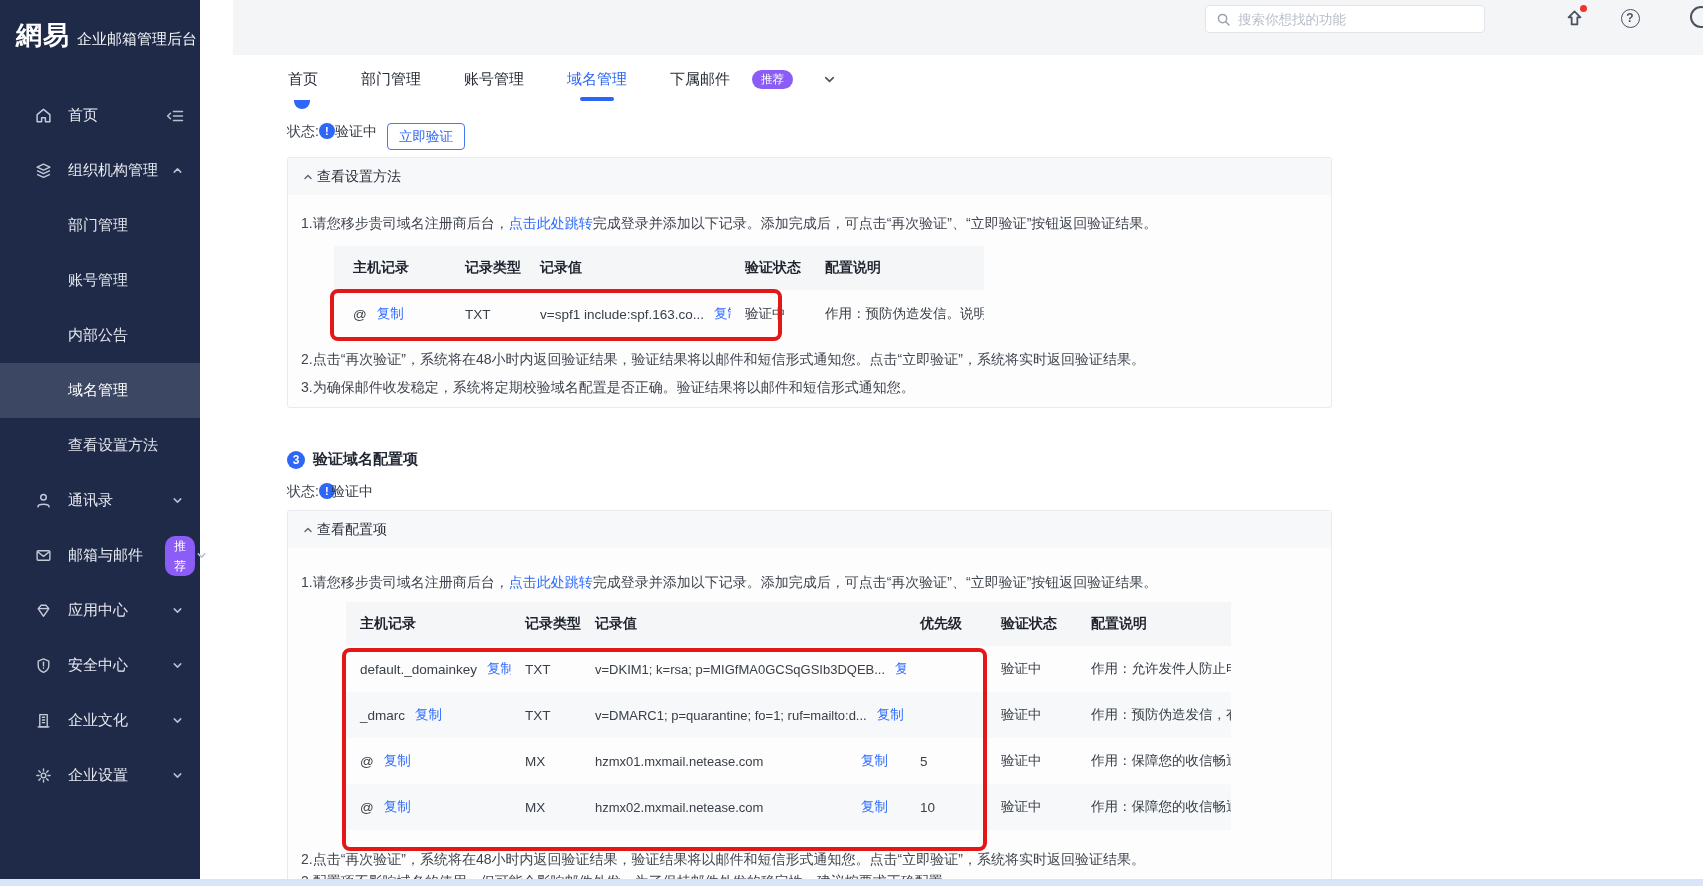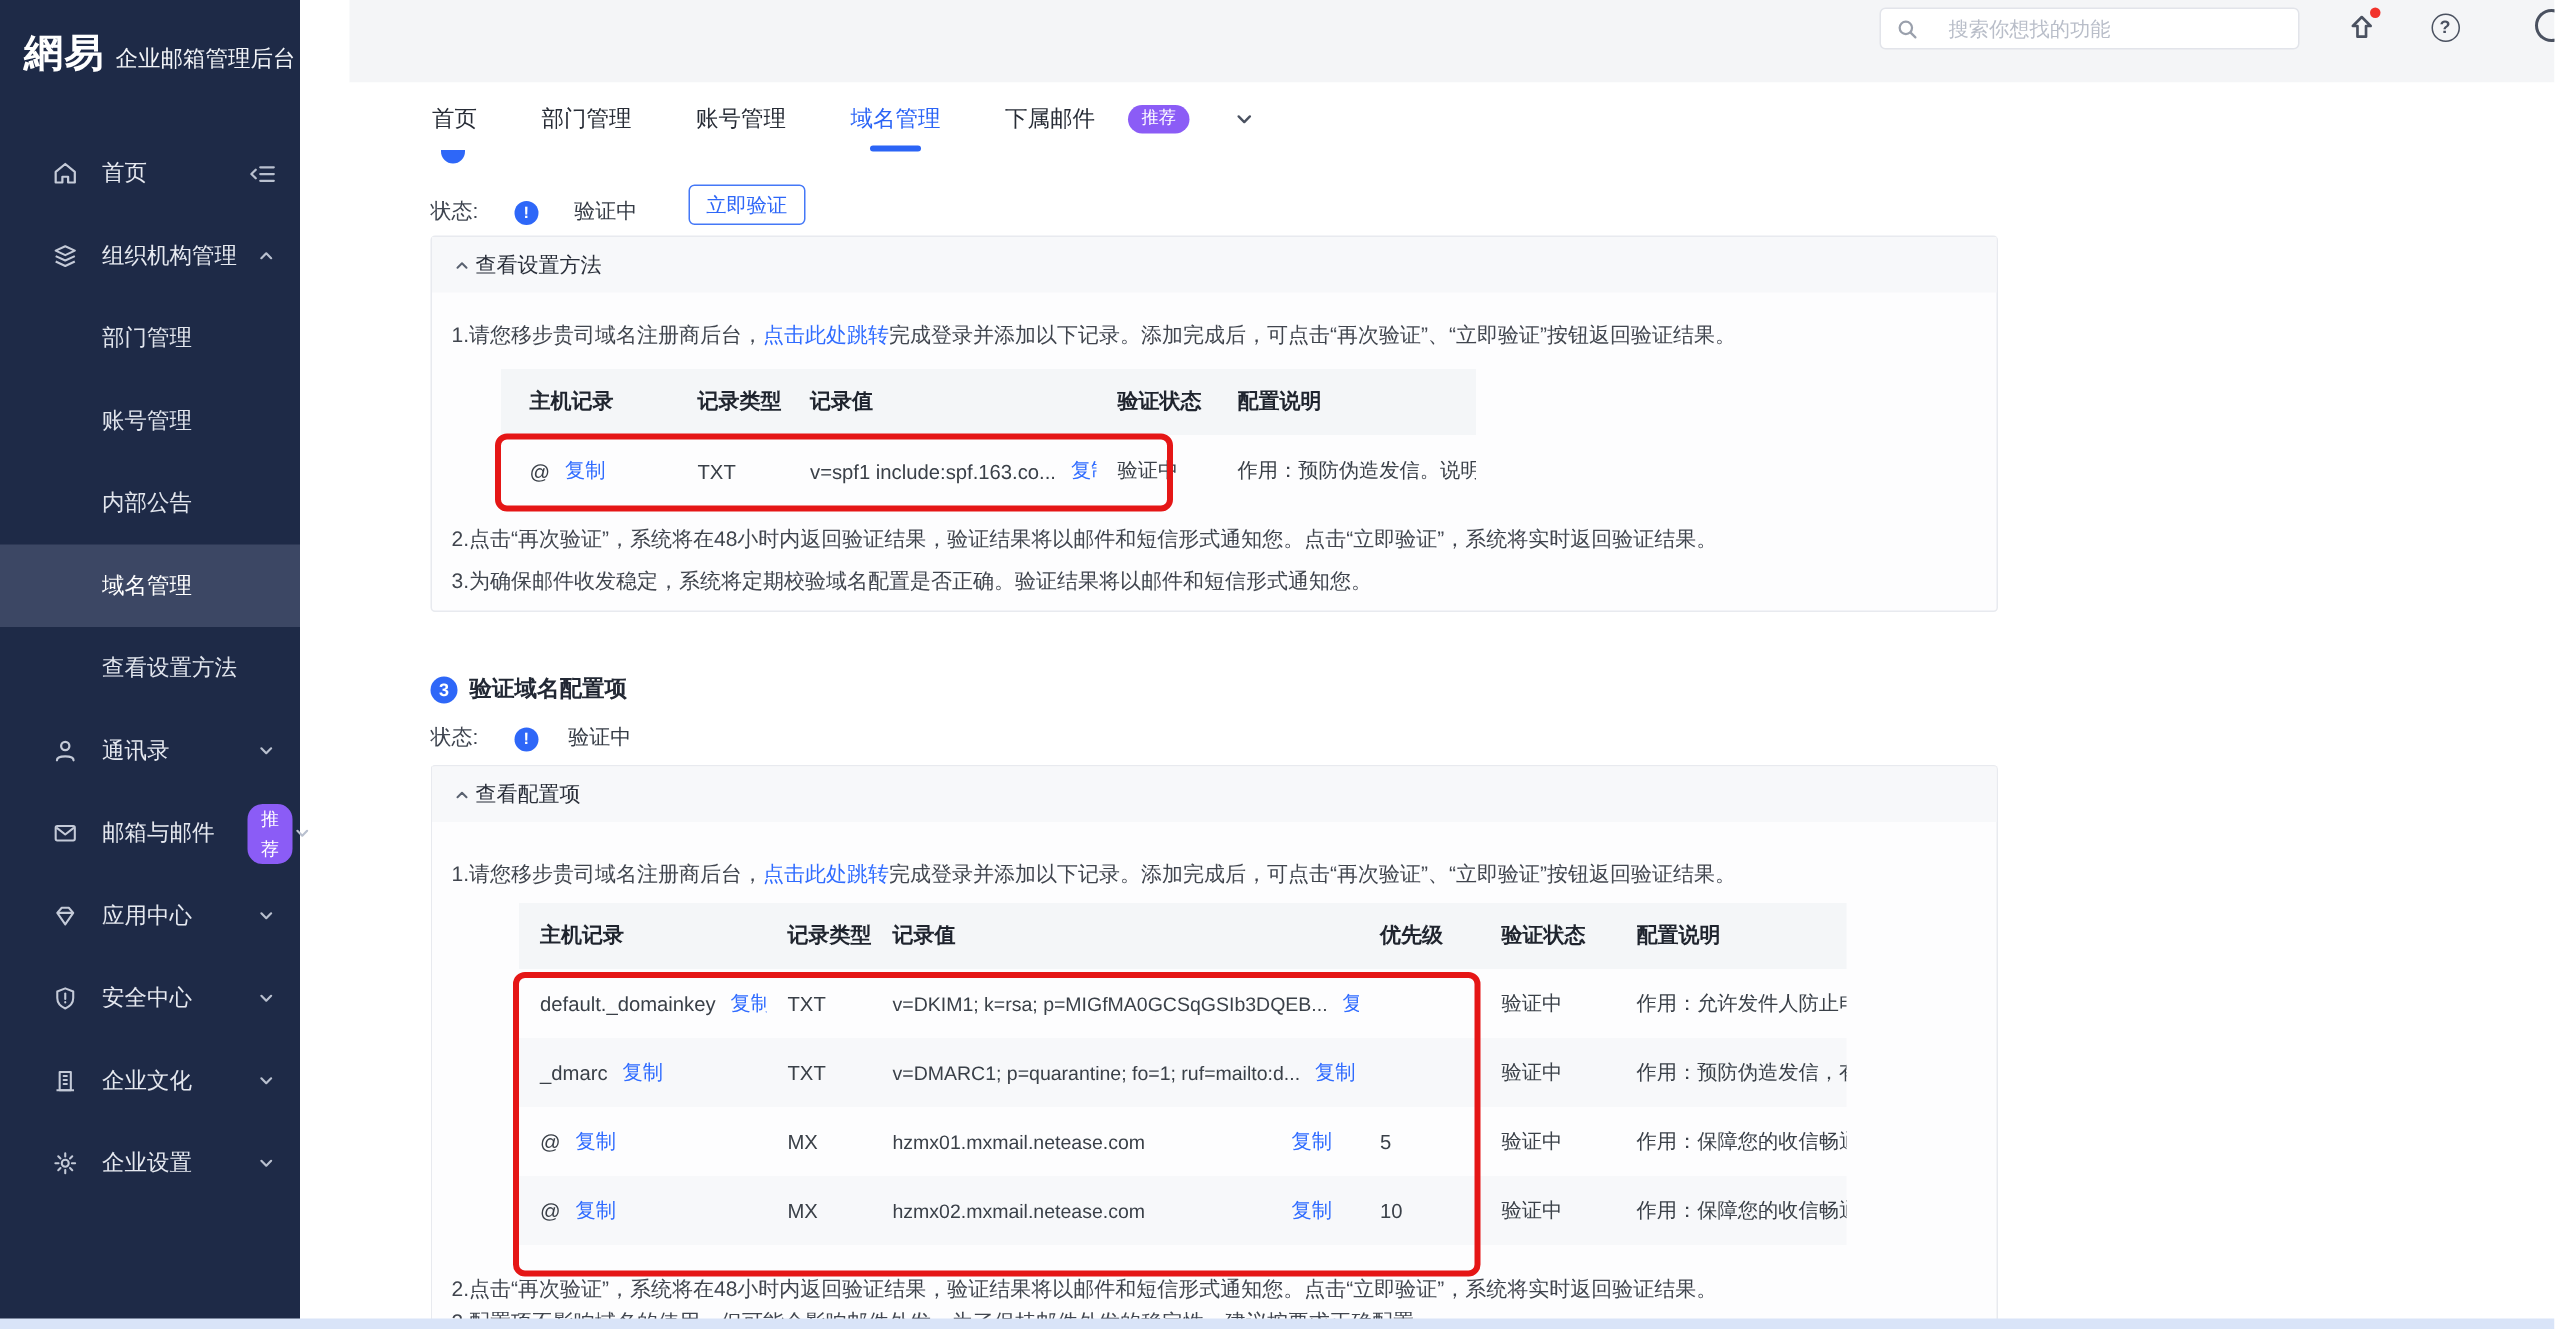--- a/index.html
+++ b/index.html
@@ -17,40 +17,40 @@
   .nav-item .ficon { width:20px; height:20px; margin-right:15px; display:flex; align-items:center; justify-content:center; color:#C4CAD8; flex:0 0 20px; }
   .nav-item .label { flex:1; }
   .nav-item .right-ic { color:#B9C0CF; display:flex; }
   .sub-item { height:55px; display:flex; align-items:center; padding-left:68px; font-size:15px; color:#E1E5ED; cursor:pointer; }
   .sub-item.active { background:#3C4764; color:#FFFFFF; }
   .badge-pill { background:#8b5cf6; color:#fff; font-size:12px; line-height:20px; padding:0 9px; border-radius:10px; margin-left:22px; }
 
   
   .main { position:absolute; left:233px; top:0; width:1470px; height:886px; background:#fff; }
   .topbar { position:absolute; left:0; top:0; width:1470px; height:55px; background:#F4F5F7; }
-  .searchbox { position:absolute; left:1020px; top:5px; width:280px; height:28px; background:#fff; border:1px solid #E2E4EA; border-radius:4px; display:flex; align-items:center; padding:0 10px; gap:20px; }
+  .searchbox { position:absolute; left:972px; top:5px; width:280px; height:28px; background:#fff; border:1px solid #E2E4EA; border-radius:4px; display:flex; align-items:center; padding:0 10px; gap:7px; }
   .searchbox input { border:none; outline:none; flex:1; font-size:13.5px; color:#333; background:transparent; font-family:inherit; }
   .searchbox input::placeholder { color:#B9BEC9; }
   .top-ic { position:absolute; top:7px; width:22px; height:22px; color:#4A5160; display:flex; align-items:center; justify-content:center; cursor:pointer; }
   .top-ic .reddot { position:absolute; right:-2px; top:-2px; width:7px; height:7px; border-radius:50%; background:#F2322B; }
   .help-circle { width:19px; height:19px; border:1.6px solid #4A5160; border-radius:50%; font-size:12px; font-weight:700; display:flex; align-items:center; justify-content:center; }
   .partial-ic { position:absolute; right:-9px; top:6px; width:22px; height:22px; border:2px solid #4A5160; border-radius:50%; }
 
   
   .tabs { position:absolute; left:0; top:55px; width:1470px; height:48px; background:#fff; display:flex; align-items:center; padding-left:55px; gap:43px; }
   .tab { font-size:15px; color:#272C36; cursor:pointer; position:relative; display:flex; align-items:center; white-space:nowrap; }
   .tab.active { color:#2B64F6; }
   .tab.active::after { content:""; position:absolute; left:50%; transform:translateX(-50%); bottom:-12px; width:34px; height:4px; border-radius:2px; background:#2B64F6; }
   .tab .badge-pill { font-size:11.5px; line-height:19px; }
   .tab-chevron { color:#4A5160; display:flex; margin-left:-14px; cursor:pointer; }
 
   
   .content { position:absolute; left:0; top:103px; width:1470px; height:783px; background:#fff; }
   .partial-dot { position:absolute; left:61px; top:-3px; width:16px; height:9px; background:#2E67F8; border-radius:0 0 8px 8px; }
-  .status-row { position:absolute; left:54px; display:flex; align-items:flex-end; gap:24px; font-size:14px; color:#3F4550; }
+  .status-row { position:absolute; left:54px; display:flex; align-items:flex-start; gap:0; font-size:14px; color:#3F4550; }
   .stat-ic { width:16px; height:16px; border-radius:50%; background:#2E67F8; color:#fff; font-size:11px; font-weight:700; display:flex; align-items:center; justify-content:center; }
   .verify-btn { margin-left:10px; height:27px; padding:0 11px; border:1px solid #4478F7; border-radius:4px; background:#fff; color:#2E67F8; font-size:13.5px; display:flex; align-items:center; cursor:pointer; }
   .panel { position:absolute; left:54px; width:1045px; background:#FDFDFE; border:1px solid #E8EAEF; border-radius:3px; }
   .panel-header { height:37px; background:#F7F8FA; display:flex; align-items:center; padding-left:14px; gap:3px; font-size:14px; color:#2A2F3A; cursor:pointer; }
   .panel-header .caret { display:flex; color:#5A6270; }
   .note { position:absolute; left:13px; font-size:14px; color:#40454E; white-space:nowrap; }
   .note a { color:#2F6BFF; text-decoration:none; cursor:pointer; }
   .copy-link { color:#2F6BFF; font-size:13.5px; cursor:pointer; }
 
   

